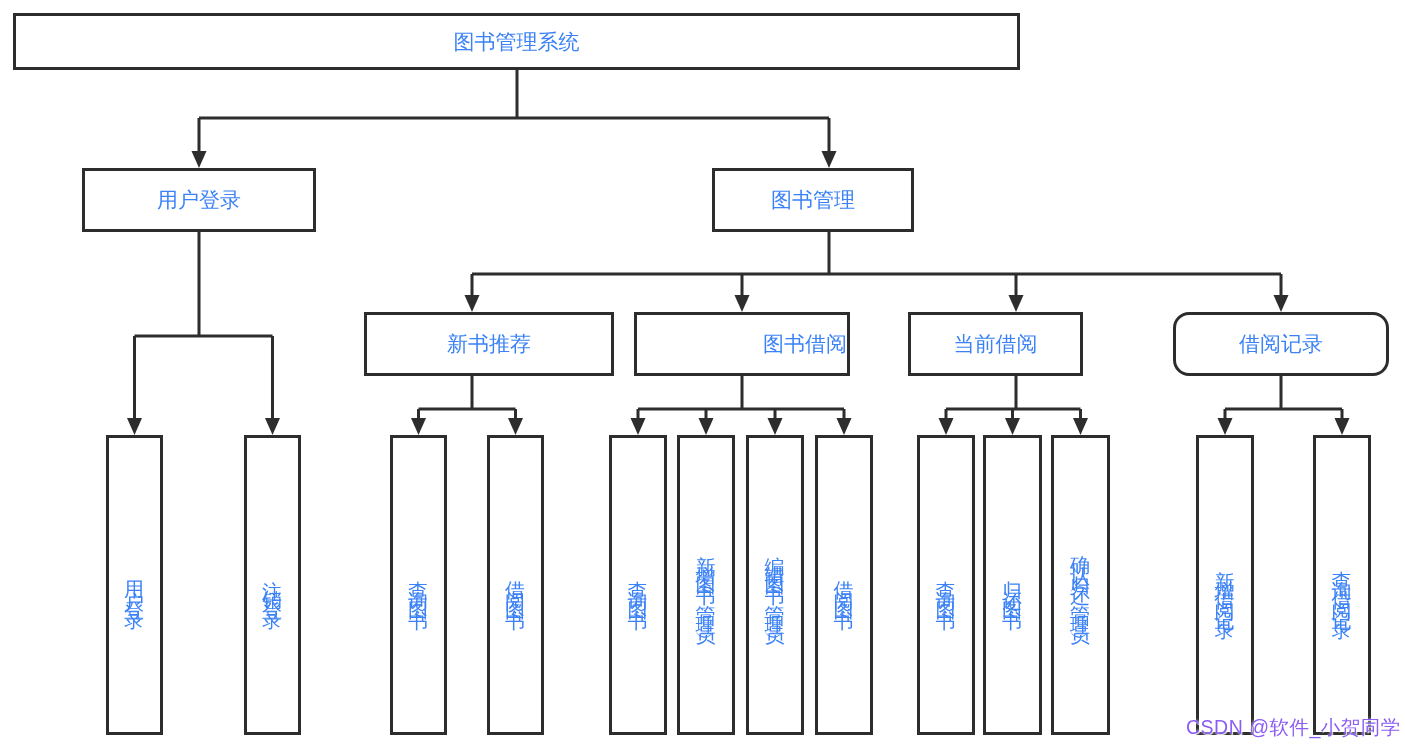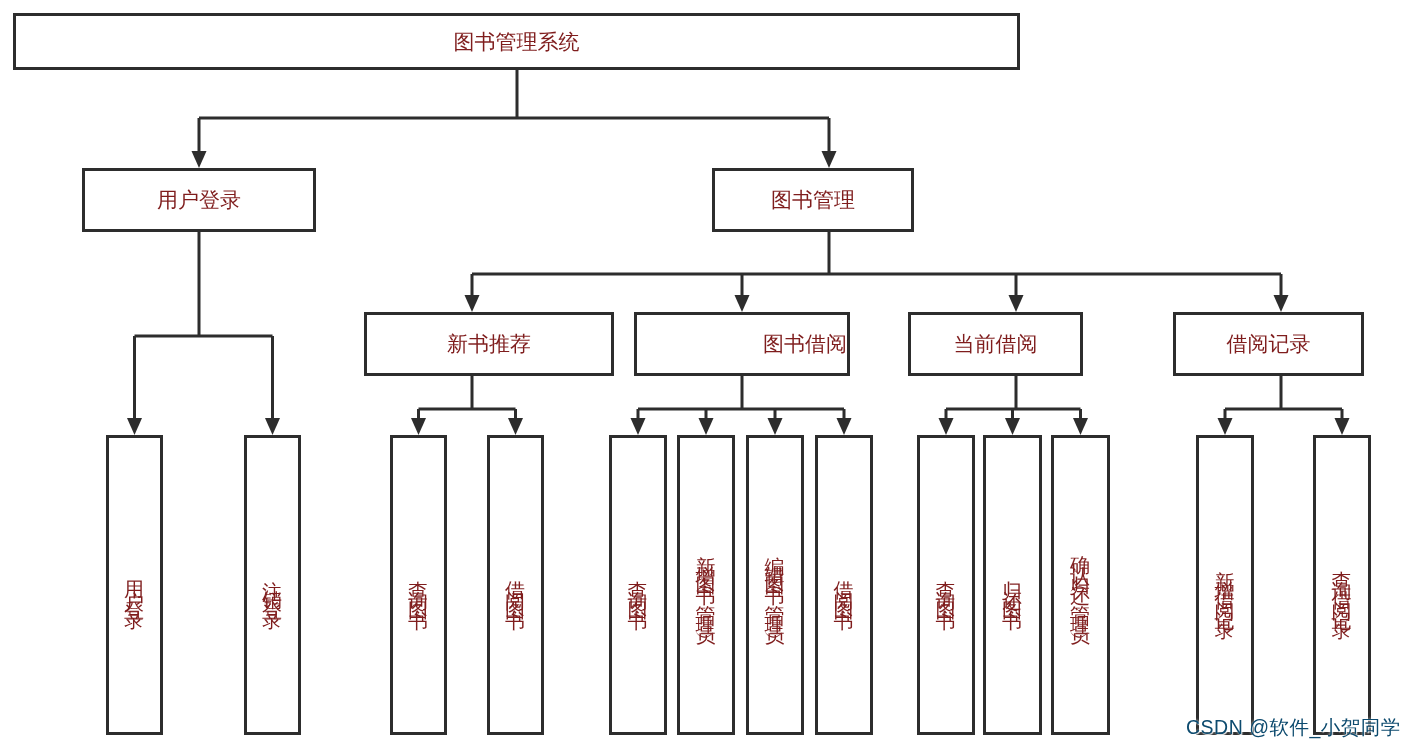--- a/index.html
+++ b/index.html
@@ -18,37 +18,37 @@
     pointer-events: none;
   }
   .node {
     position: absolute;
     box-sizing: border-box;
     background: #ffffff;
     border: 3px solid #2d2d2d;
     display: flex;
     align-items: center;
     justify-content: center;
-    color: #7f1d1d;
+    color: #3b82f6;
   }
   .hbox { font-size: 21px; }
   .vbox { font-size: 20px; }
   .vtext {
     writing-mode: vertical-rl;
     text-orientation: mixed;
     letter-spacing: 10px;
     line-height: 1;
     white-space: nowrap;
   }
   .watermark {
     position: absolute;
     left: 1186px;
     top: 714px;
     font-size: 19.5px;
-    color: #0c4a6e;
+    color: #8b5cf6;
     letter-spacing: 0.5px;
     white-space: nowrap;
     text-shadow: 0 0 3px rgba(255,255,255,0.95), 1px 1px 1px rgba(255,255,255,0.9);
   }
 </style>
 </head>
 <body>
 
 <div class="canvas">
 
@@ -117,21 +117,21 @@
 
   <div class="node hbox" style="left:364px; top:312px; width:250px; height:64px;">
     <span>新书推荐</span>
   </div>
   <div class="node hbox" style="left:634px; top:312px; width:216px; height:64px;justify-content:flex-end;">
     <span>图书借阅</span>
   </div>
   <div class="node hbox" style="left:908px; top:312px; width:175px; height:64px;">
     <span>当前借阅</span>
   </div>
-  <div class="node hbox" style="left:1173px; top:312px; width:191px; height:64px;">
+  <div class="node hbox" style="left:1173px; top:312px; width:216px; height:64px;border-radius:16px;">
     <span>借阅记录</span>
   </div>
 
   <div class="node vbox" style="left:390px; top:435px; width:57px; height:300px;">
     <span class="vtext">查询图书</span>
   </div>
   <div class="node vbox" style="left:487px; top:435px; width:57px; height:300px;">
     <span class="vtext">借阅图书</span>
   </div>
 

